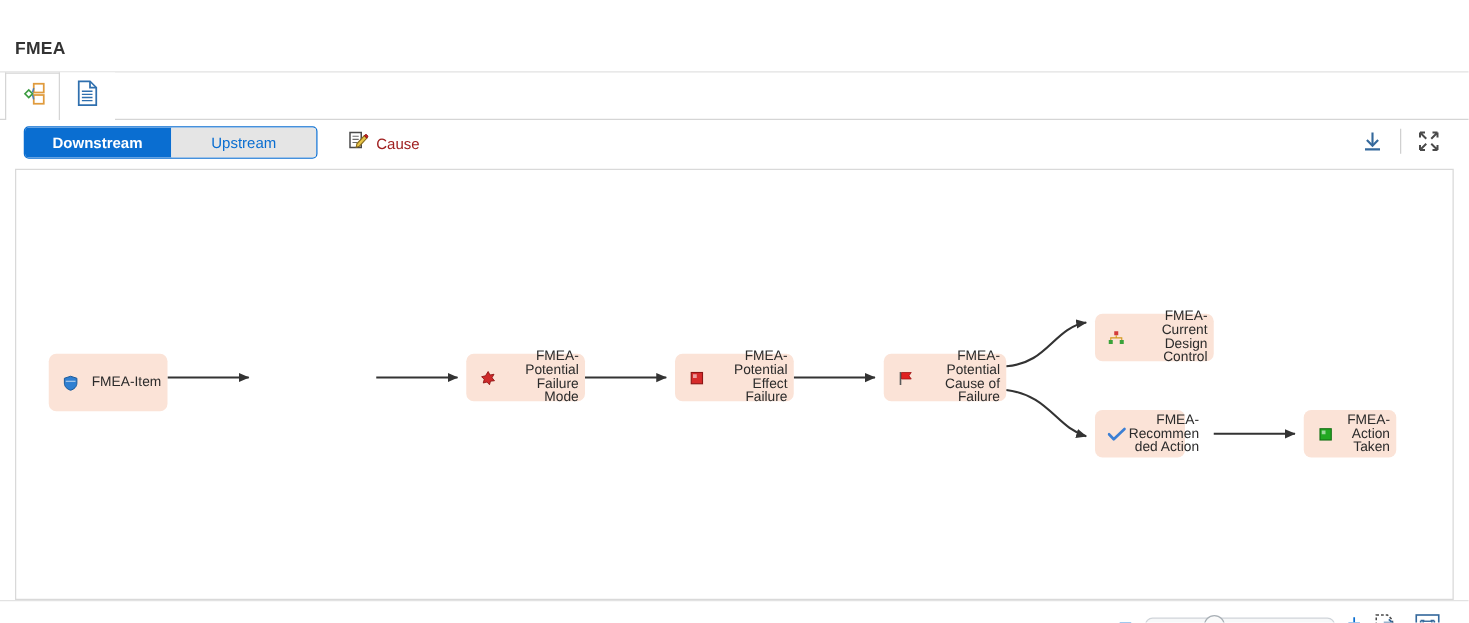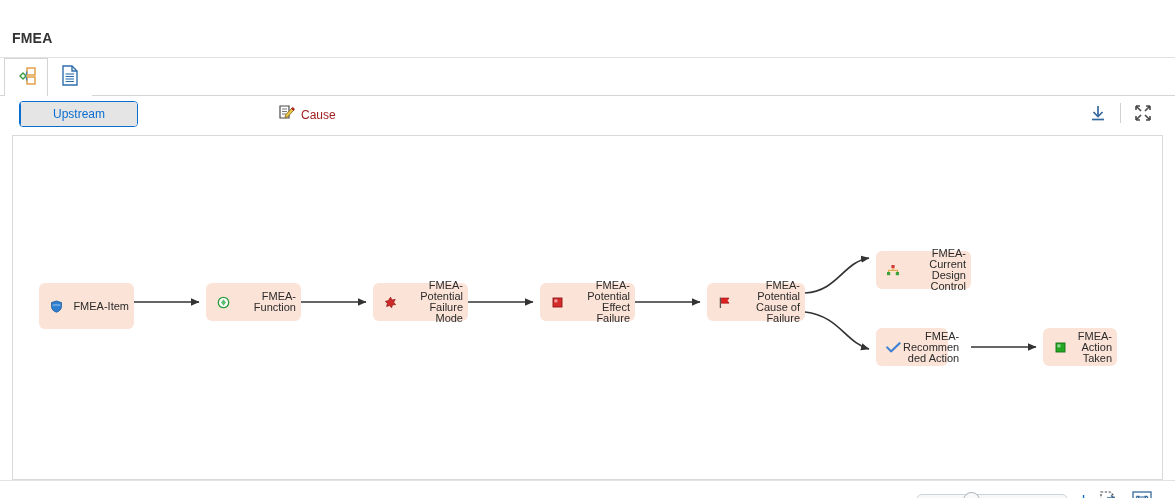--- a/index.html
+++ b/index.html
@@ -206,20 +206,21 @@
           <line x1="4.5" y1="14" x2="13" y2="14" stroke="#2f6fae" stroke-width="1.1"></line>
           <line x1="4.5" y1="16.5" x2="13" y2="16.5" stroke="#2f6fae" stroke-width="1.1"></line>
         </svg>
       </span>
     </div>
   </div>
 
   <div class="control-row">
 
     <div class="segmented">
+      <div class="seg-btn active">Downstream</div>
       <div class="seg-divider"></div>
       <div class="seg-btn">Upstream</div>
     </div>
 
     <div class="edit-btn">
       <span>
         <svg width="17" height="17" viewBox="0 0 17 17">
           <path d="M2 2 H11 V14 H2 Z" fill="#ffffff" stroke="#4a4a4a" stroke-width="1.2"></path>
           <line x1="4" y1="5" x2="9" y2="5" stroke="#6a6a6a" stroke-width="0.9"></line>
           <line x1="4" y1="7.5" x2="9" y2="7.5" stroke="#6a6a6a" stroke-width="0.9"></line>
@@ -278,29 +279,20 @@
     <div class="node" style="left:26px; top:147px; width:95px; height:46px;">
       <span class="node-icon">
         <svg width="13" height="13" viewBox="0 0 13 13">
           <path d="M6.5 1 L11.5 2.6 V6.5 C11.5 9.4 9.2 11.4 6.5 12.2 C3.8 11.4 1.5 9.4 1.5 6.5 V2.6 Z" fill="#2f7fd1" stroke="#1c5a99" stroke-width="0.8"></path>
           <line x1="2.6" y1="5" x2="10.4" y2="5" stroke="#ffffff" stroke-width="0.8" opacity="0.7"></line>
         </svg>
       </span>
       <span class="node-label">FMEA-Item</span>
     </div>
 
-    <div class="node" style="left:193px; top:147px; width:95px; height:38px;">
-      <span class="node-icon">
-        <svg width="13" height="13" viewBox="0 0 13 13">
-          <circle cx="6.5" cy="6.5" r="5.2" fill="#ffffff" stroke="#2f9b3c" stroke-width="1.3"></circle>
-          <path d="M4 6.5 L6.5 3.2 L9 6.5 L6.5 9.8 Z" fill="#49b356" opacity="0.85"></path>
-        </svg>
-      </span>
-      <span class="node-label">FMEA-Function</span>
-    </div>
 
     <div class="node" style="left:360px; top:147px; width:95px; height:38px;">
       <span class="node-icon">
         <svg width="13" height="13" viewBox="0 0 13 13">
           <path d="M6.5 1.2 L8 4 L11.2 3.4 L9.6 6.2 L11.6 8.6 L8.4 8.9 L7.6 11.8 L5.6 9.6 L2.6 10.4 L3.4 7.4 L1.3 5.4 L4.4 4.6 Z" fill="#cf2a2a" stroke="#8e1515" stroke-width="0.7"></path>
         </svg>
       </span>
       <span class="node-label">FMEA-Potential
 Failure Mode</span>
     </div>

